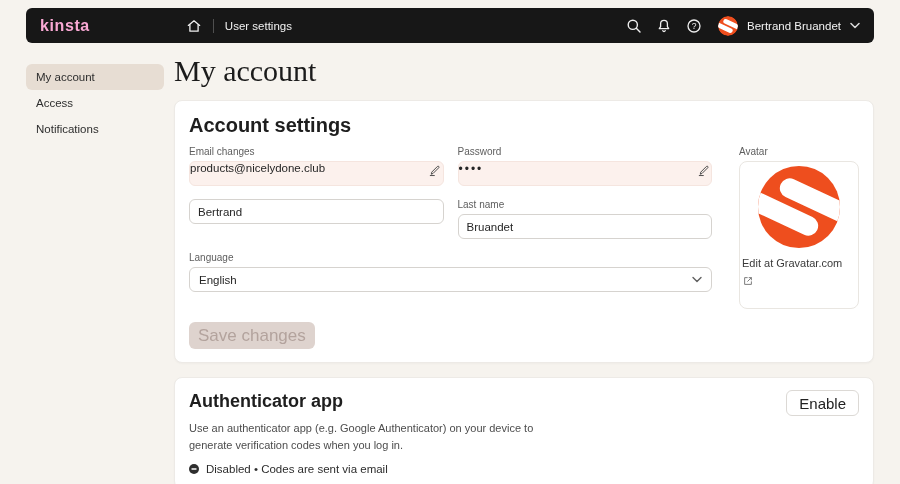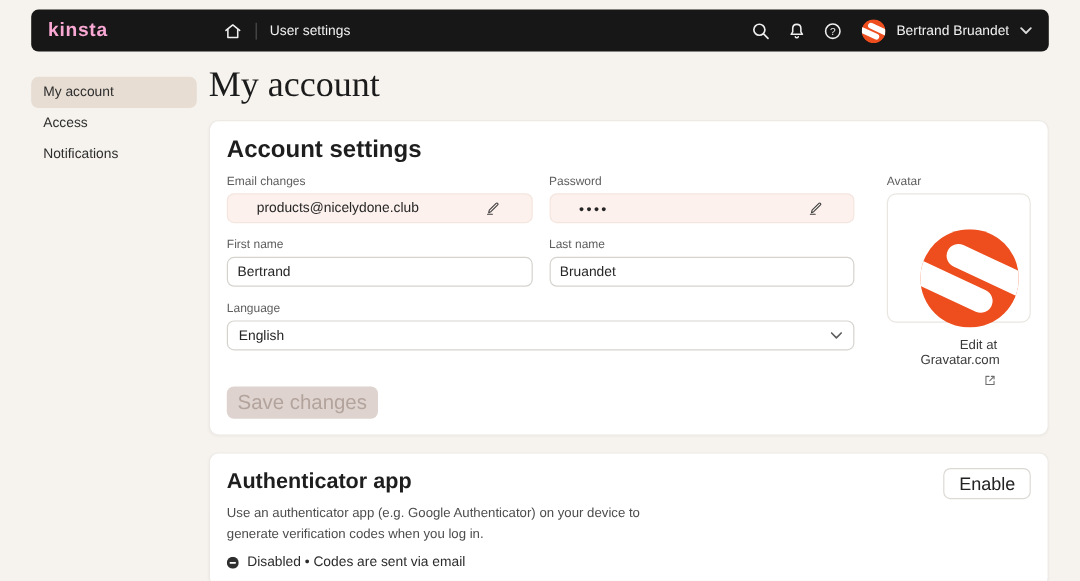--- a/index.html
+++ b/index.html
@@ -55,21 +55,21 @@
   .card-h2 { font-size: 18px; font-weight: bold; color: #1e1e1e; }
 
   
   .settings-body { display: flex; justify-content: space-between; }
   .form-area { width: 523px; }
   .form-row { display: flex; gap: 14px; margin-bottom: 13px; }
   .field { flex: 1; }
   .field-label { font-size: 10px; color: #5e5e5e; margin-bottom: 4px; display: block; }
   .pill-field {
     height: 25px; background: #fcf1ed; border: 1px solid #f5e5df; border-radius: 6px;
-    display: flex; align-items: center; padding: 0 24px; font-size: 11.5px; color: #262626;
+    display: flex; align-items: flex-start; padding: 0 0; font-size: 11.5px; color: #262626;
   }
   .pill-field .val { flex: 1; }
   .pw .val { letter-spacing: 2px; font-size: 12px; }
   .edit-btn { width: 16px; height: 16px; cursor: pointer; border: none; background: transparent; padding: 0; display: flex; align-items: center; justify-content: center; }
   .text-input {
     width: 100%; height: 25px; border: 1px solid #d6d3cf; border-radius: 6px;
     padding: 0 8px; font-size: 11.5px; color: #262626; background: #fff;
     font-family: "Liberation Sans", sans-serif; outline: none;
   }
   .select-box {
@@ -79,22 +79,22 @@
   .select-box .val { flex: 1; }
   .save-btn {
     margin-top: 18px; height: 27px; padding: 0 9px; border: none; border-radius: 6px;
     background: #ded3ce; color: #b3a39d; font-size: 17px; font-family: "Liberation Sans", sans-serif;
     cursor: default;
   }
 
   
   .avatar-col { width: 120px; }
   .avatar-box {
-    width: 120px; height: 108px; border: 1px solid #e9e6e1; border-radius: 8px;
-    padding: 27px; text-align: right; background: #fff;
+    width: 120px; height: 148px; border: 1px solid #e9e6e1; border-radius: 8px;
+    padding: 2px; text-align: left; background: #fff;
   }
   .avatar-logo { width: 82px; height: 82px; margin: 2px auto 0; display: block; }
   .gravatar-link { display: block; margin-top: 9px; cursor: pointer; text-decoration: none; }
   .gravatar-text { font-size: 11px; color: #3a3a3a; display: block; }
   .ext-icon { margin-top: 4px; display: inline-block; }
 
   
   .enable-btn {
     position: absolute; right: 14px; top: 12px; height: 26px; padding: 0 12px;
     background: #fff; border: 1px solid #dcd9d5; border-radius: 6px;
@@ -211,21 +211,20 @@
                   <path d="M4 12.6l.6-2.6 7-7a1.15 1.15 0 0 1 1.63 1.63l-7 7L4 12.6Z" fill="none" stroke="#3c3c3c" stroke-width="1.1" stroke-linejoin="round"></path>
                   <path d="M2.8 14.2h5" stroke="#3c3c3c" stroke-width="1.1" stroke-linecap="round"></path>
                 </svg>
               </button>
             </div>
           </div>
         </div>
 
         <div class="form-row">
           <div class="field">
-            <label class="field-label">First name</label>
             <input class="text-input" type="text" value="Bertrand" style="">
           </div>
           <div class="field">
             <label class="field-label">Last name</label>
             <input class="text-input" type="text" value="Bruandet" style="">
           </div>
         </div>
 
         <div class="form-row" style="margin-bottom:12px">
           <div class="field">

